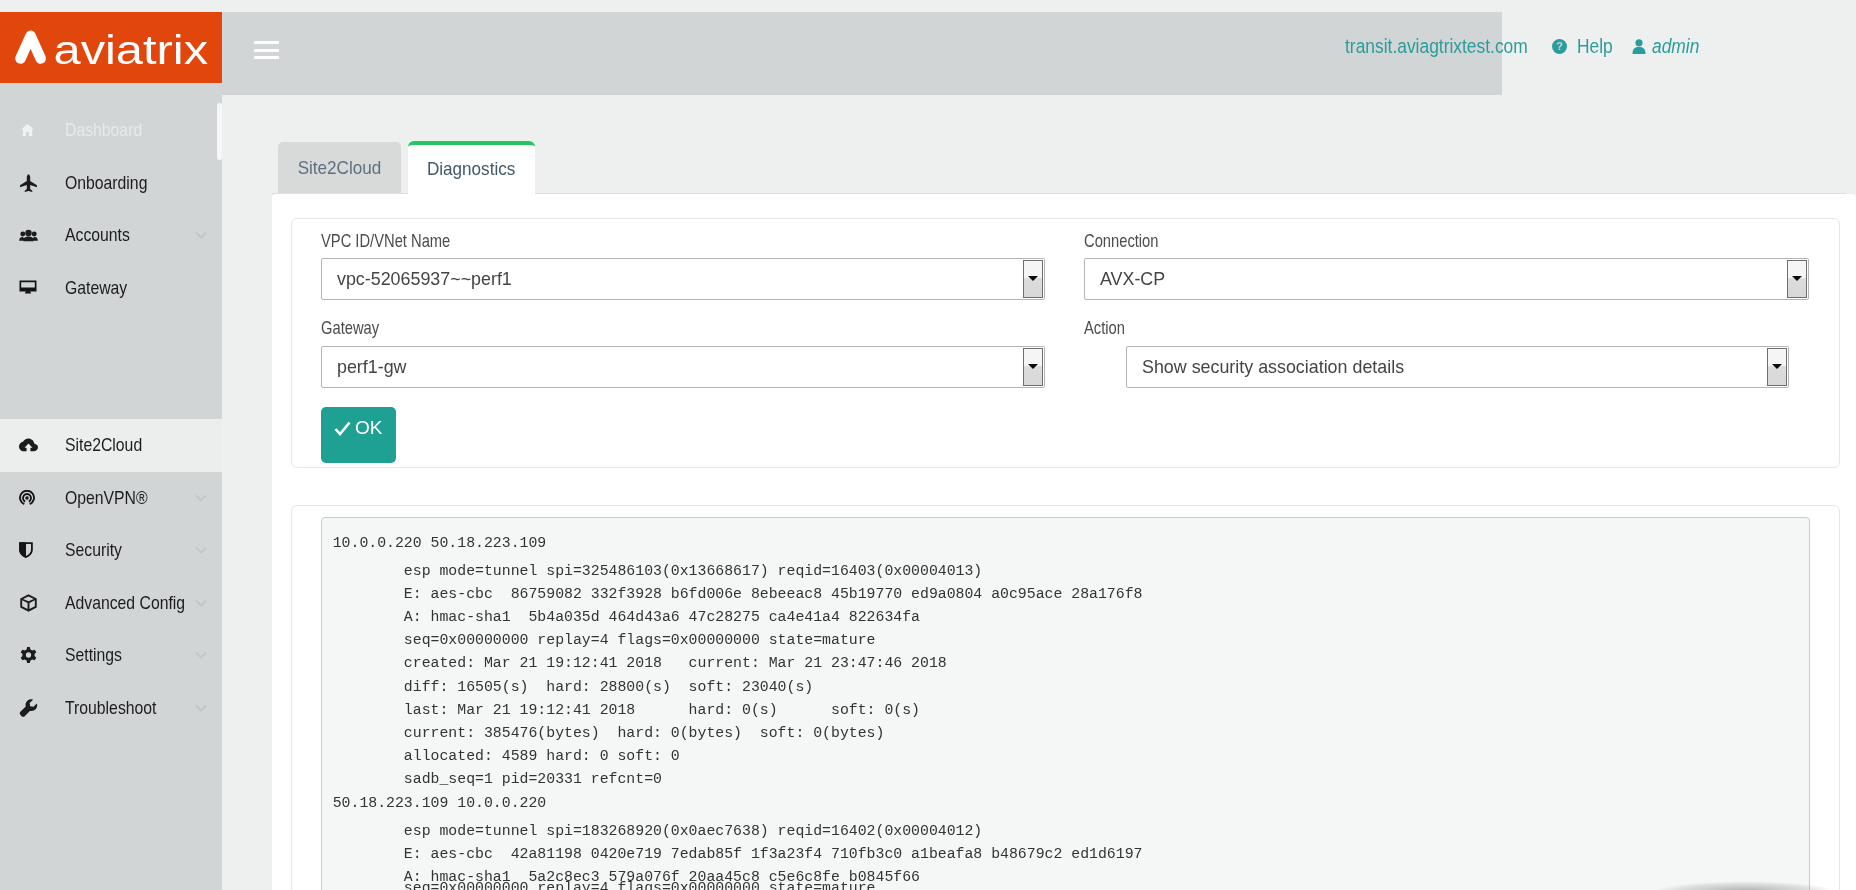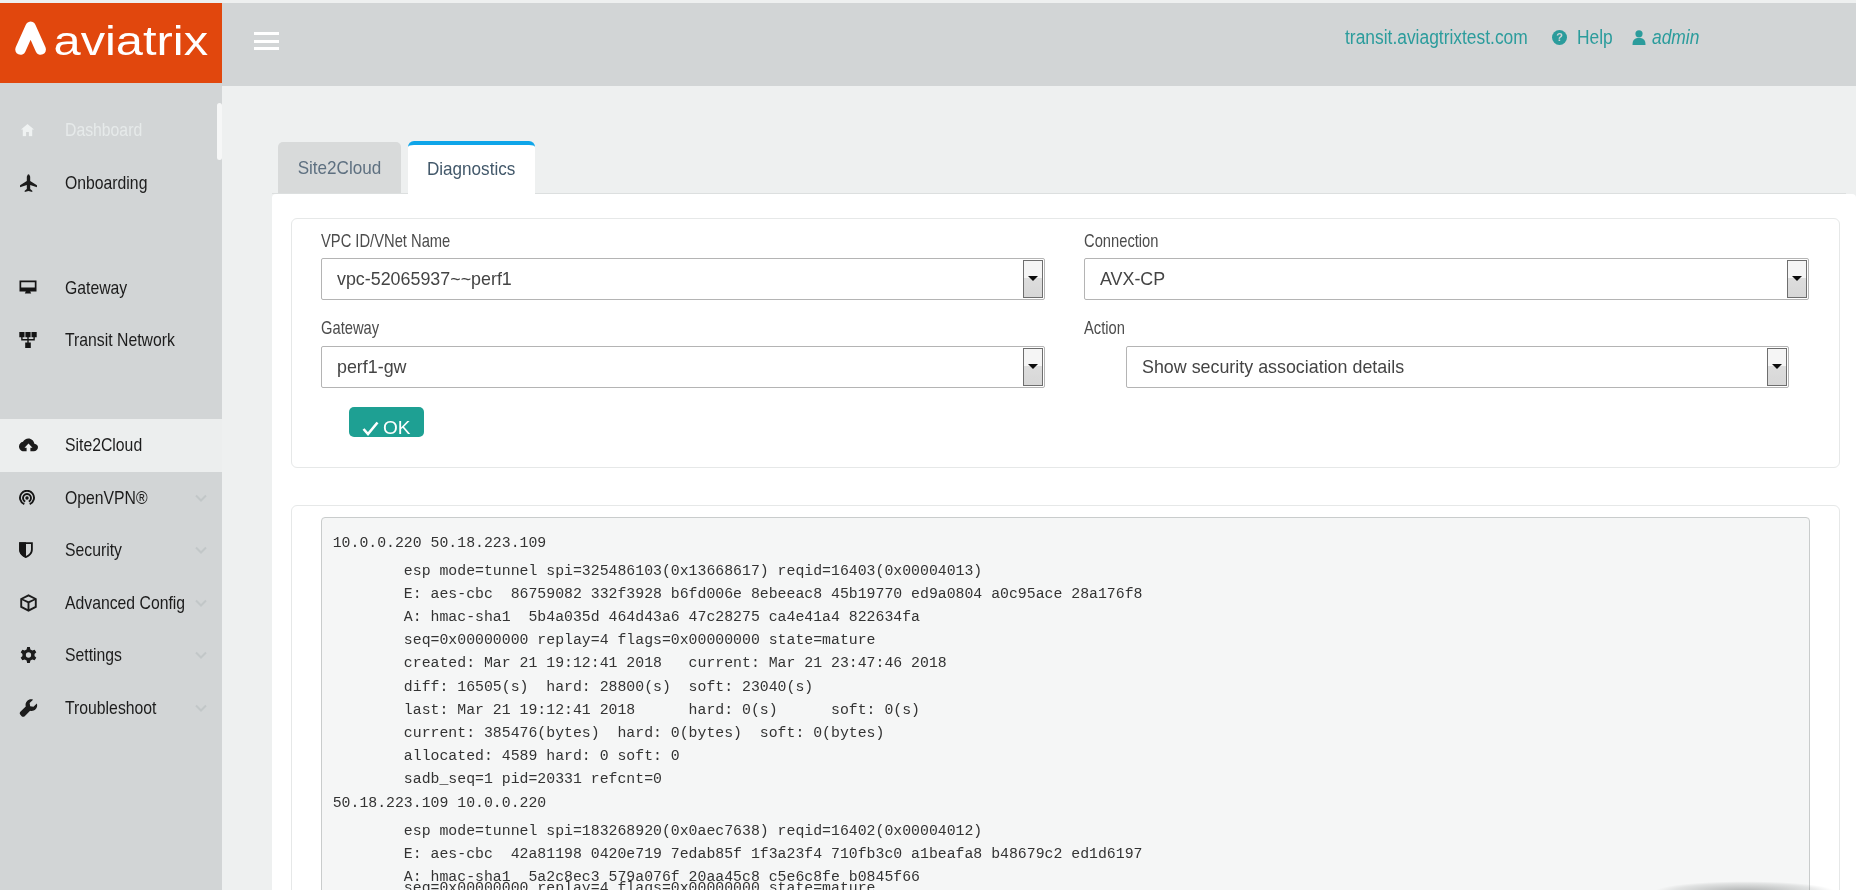--- a/index.html
+++ b/index.html
@@ -1,43 +1,43 @@
 <!DOCTYPE html>
 <html><head>
 <meta charset="utf-8">
 <style>
   * { margin:0; padding:0; box-sizing:border-box; }
   html,body { width:1856px; height:890px; overflow:hidden; }
   body { font-family:"Liberation Sans", sans-serif; background:#eef0f0; position:relative; }
   .abs { position:absolute; }
-  .header { position:absolute; left:0; top:3px; width:1856px; height:83px; background:#d2d5d6;text-align:center; }
+  .header { position:absolute; left:0; top:12px; width:1502px; height:83px; background:#d2d5d6;text-align:center; }
   .logo { position:absolute; left:0; top:0; width:222px; height:83px; background:#e1470d; }
   .burger span { position:absolute; left:254px; width:25px; height:3px; background:#fff; }
   .hrt { position:absolute; font-size:20px; color:#2b9c9c; white-space:nowrap; transform:scaleX(0.87); transform-origin:0 50%; }
   .sidebar { position:absolute; left:0; top:83px; width:222px; height:807px; background:#d2d5d6; }
   .thumb { position:absolute; left:217px; top:20px; width:5px; height:57px; background:#f6f7f7; border-radius:2.5px; }
   .item { position:absolute; left:0; width:222px; height:52.5px; }
   .item .txt { position:absolute; left:65px; top:50%; transform:translateY(-50%); font-size:19px; color:#1c1c1c; white-space:nowrap; }
   .item .txt i { font-style:normal; display:inline-block; transform:scaleX(0.83); transform-origin:0 50%; }
   .item .ic { position:absolute; left:19px; top:50%; transform:translateY(-50%); width:19px; height:19px; }
   .item .chev { position:absolute; left:194px; top:50%; margin-top:-7px; }
   .pane { position:absolute; left:272px; top:194px; width:1584px; height:696px; background:#fff; border-radius:4px 4px 0 0; }
   .navline { position:absolute; left:272px; top:193px; width:1574px; height:1px; background:#dcdfdf; }
   .tab1 { position:absolute; left:277.5px; top:142px; width:123px; height:51px; background:#d8dada; border-radius:5px 5px 0 0; text-align:center; font-size:19px; color:#5e7080; z-index:3; }
   .tab1 b, .tab2 b { font-weight:normal; display:inline-block; transform:scaleX(0.90); line-height:51px; }
-  .tab2 { position:absolute; left:408px; top:141px; width:127px; height:55px; background:#fff; border-radius:6px 6px 0 0; border-top:4px solid #0ea5e9; text-align:center; font-size:19px; color:#42586a; z-index:3; }
+  .tab2 { position:absolute; left:408px; top:141px; width:127px; height:55px; background:#fff; border-radius:6px 6px 0 0; border-top:4px solid #22c55e; text-align:center; font-size:19px; color:#42586a; z-index:3; }
   .tab2 b { line-height:47px; }
   .box1 { position:absolute; left:290.5px; top:218px; width:1549px; height:250px; background:#fff; border:1px solid #e6e8e8; border-radius:6px; }
   .box2 { position:absolute; left:290.5px; top:504.5px; width:1549px; height:420px; background:#fff; border:1px solid #e6e8e8; border-radius:6px; }
   .lbl { position:absolute; font-size:19px; color:#4c4c4c; white-space:nowrap; transform:scaleX(0.775); transform-origin:0 0; }
   .sel { position:absolute; height:41.5px; background:#fff; border:1px solid #b4b4b4; border-radius:2px;padding-left:22px; }
   .sel .stx { position:absolute; left:15px; top:0; line-height:39px; font-size:19px; color:#444; white-space:nowrap; transform:scaleX(0.94); transform-origin:0 0; }
   .sel .btn { position:absolute; right:1px; top:1px; bottom:1px; width:20px; border:1px solid #6e6e6e; background:linear-gradient(180deg,#f5f5f5 0%,#f5f5f5 48%,#dddddd 48%,#d7d7d7 100%); }
   .sel .btn:after { content:""; position:absolute; left:50%; top:50%; margin:-2.5px 0 0 -5px; border:5px solid transparent; border-top:5.5px solid #0c0c0c; border-bottom:0; }
-  .okbtn { position:absolute; left:320.7px; top:407px; width:75px; height:30px; background:#1ea093; border-radius:5px; color:#fff; font-size:19px; text-align:center; line-height:41px; z-index:2;margin-left:28px; }
+  .okbtn { position:absolute; left:320.7px; top:407px; width:75px; height:56px; background:#1ea093; border-radius:5px; color:#fff; font-size:19px; text-align:center; line-height:41px; z-index:2; }
   .out .hd { display:block; margin:0 0 4.7px 0; }
   .l16 { position:absolute; left:332.7px; top:880px; font-family:"Liberation Mono", monospace; font-size:14.83px; color:#333; white-space:pre; z-index:2; }
   .out { position:absolute; left:320.7px; top:517.4px; width:1489px; height:400px; background:#f5f6f6; border:1px solid #c9cccc; border-radius:4px; padding:13.3px 0 0 11px; font-family:"Liberation Mono", monospace; font-size:14.83px; line-height:23.2px; color:#333; white-space:pre; z-index:2; }
 </style>
 </head>
 <body>
   <div class="header">
     <div class="logo">
       <svg width="222" height="83" viewBox="0 0 222 83">
         <path d="M 20.5 46.5 L 30.6 23.8 L 40.7 46.5" fill="none" stroke="#fff" stroke-width="10.5" stroke-linecap="round" stroke-linejoin="round"></path>
@@ -71,31 +71,39 @@
         <path d="M6.5 0.5 L13 6 L11.2 6 L11.2 12.8 L7.9 12.8 L7.9 8.6 L5.1 8.6 L5.1 12.8 L1.8 12.8 L1.8 6 L0 6 Z" fill="#eff2f2"></path>
       </svg>
       <span class="txt" style="color:#e6eaea;"><i>Dashboard</i></span>
     </div>
     <div class="item" style="top:73.5px;">
       <svg class="ic" viewBox="0 0 18 18">
         <path d="M8.2 1.2 C8.6 0.4 9.4 0.4 9.8 1.2 L10.6 3 L10.6 7 L17 11.2 L17 13 L10.6 10.8 L10.6 14.6 L12.6 16.4 L12.6 17.6 L9 16.6 L5.4 17.6 L5.4 16.4 L7.4 14.6 L7.4 10.8 L1 13 L1 11.2 L7.4 7 L7.4 3 Z" fill="#1c1c1c"></path>
       </svg>
       <span class="txt"><i>Onboarding</i></span>
     </div>
+    <div class="item" style="top:126px;">
+      <svg class="ic" viewBox="0 0 20 18">
+        <circle cx="10" cy="7" r="3.4" fill="#1c1c1c"></circle>
+        <path d="M4.5 15.5 C4.5 11.5 7 10.5 10 10.5 C13 10.5 15.5 11.5 15.5 15.5 Z" fill="#1c1c1c"></path>
+        <circle cx="4" cy="8" r="2.6" fill="#1c1c1c"></circle>
+        <path d="M0.2 15 C0.2 12 2 11 4 11.2 L5.5 12.5 L5 15 Z" fill="#1c1c1c"></path>
+        <circle cx="16" cy="8" r="2.6" fill="#1c1c1c"></circle>
+        <path d="M19.8 15 C19.8 12 18 11 16 11.2 L14.5 12.5 L15 15 Z" fill="#1c1c1c"></path>
+      </svg>
+      <span class="txt"><i>Accounts</i></span>
+      <svg class="chev" width="14" height="14" viewBox="0 0 14 14">
+        <path d="M2 4.5 L7 9.5 L12 4.5" fill="none" stroke="#c2c7c8" stroke-width="2"></path>
+      </svg>
+    </div>
     <div class="item" style="top:178.5px;">
       <svg class="ic" style="width:18px;height:16px;" viewBox="0 0 18 16">
         <path d="M0.5 0.5 L17.5 0.5 L17.5 11.5 L0.5 11.5 Z M2.2 2.2 L2.2 7.6 L15.8 7.6 L15.8 2.2 Z M6.8 11.5 L11.2 11.5 L12.2 13.6 L5.8 13.6 Z" fill="#151515" fill-rule="evenodd"></path>
       </svg>
       <span class="txt"><i>Gateway</i></span>
-    </div>
-    <div class="item" style="top:231px;">
-      <svg class="ic" style="width:18px;height:16px;" viewBox="0 0 18 16">
-        <path d="M0.3 0 L5.5 0 L5.5 5.2 L0.3 5.2 Z M6.4 0 L11.6 0 L11.6 5.2 L6.4 5.2 Z M12.5 0 L17.7 0 L17.7 5.2 L12.5 5.2 Z M2.2 5.2 L3.6 5.2 L3.6 7 L2.2 7 Z M8.3 5.2 L9.7 5.2 L9.7 7 L8.3 7 Z M14.4 5.2 L15.8 5.2 L15.8 7 L14.4 7 Z M2.2 7 L15.8 7 L15.8 8.6 L2.2 8.6 Z M8.3 8.6 L9.7 8.6 L9.7 10.4 L8.3 10.4 Z M6.2 10.4 L11.8 10.4 L11.8 16 L6.2 16 Z" fill="#151515"></path>
-      </svg>
-      <span class="txt"><i>Transit Network</i></span>
     </div>
     <div class="item" style="top:336px; background:#eceeee;">
       <svg class="ic" viewBox="0 0 20 15">
         <path d="M16.2 6.1 C15.7 3 13.1 0.6 9.9 0.6 C7.4 0.6 5.2 2 4.2 4.2 C1.8 4.6 0 6.7 0 9.2 C0 12 2.2 14.2 5 14.2 L8 14.2 L8 10.5 L5.8 10.5 L10 6 L14.2 10.5 L12 10.5 L12 14.2 L15.5 14.2 C18 14.2 20 12.2 20 9.7 C20 7.9 18.6 6.5 16.2 6.1 Z" fill="#1c1c1c"></path>
       </svg>
       <span class="txt"><i>Site2Cloud</i></span>
     </div>
     <div class="item" style="top:388.5px;padding-left:48px;">
       <svg class="ic" style="width:16px;height:16px;" viewBox="0 0 16 16">
         <g stroke="#151515" stroke-width="1.9" fill="none">

